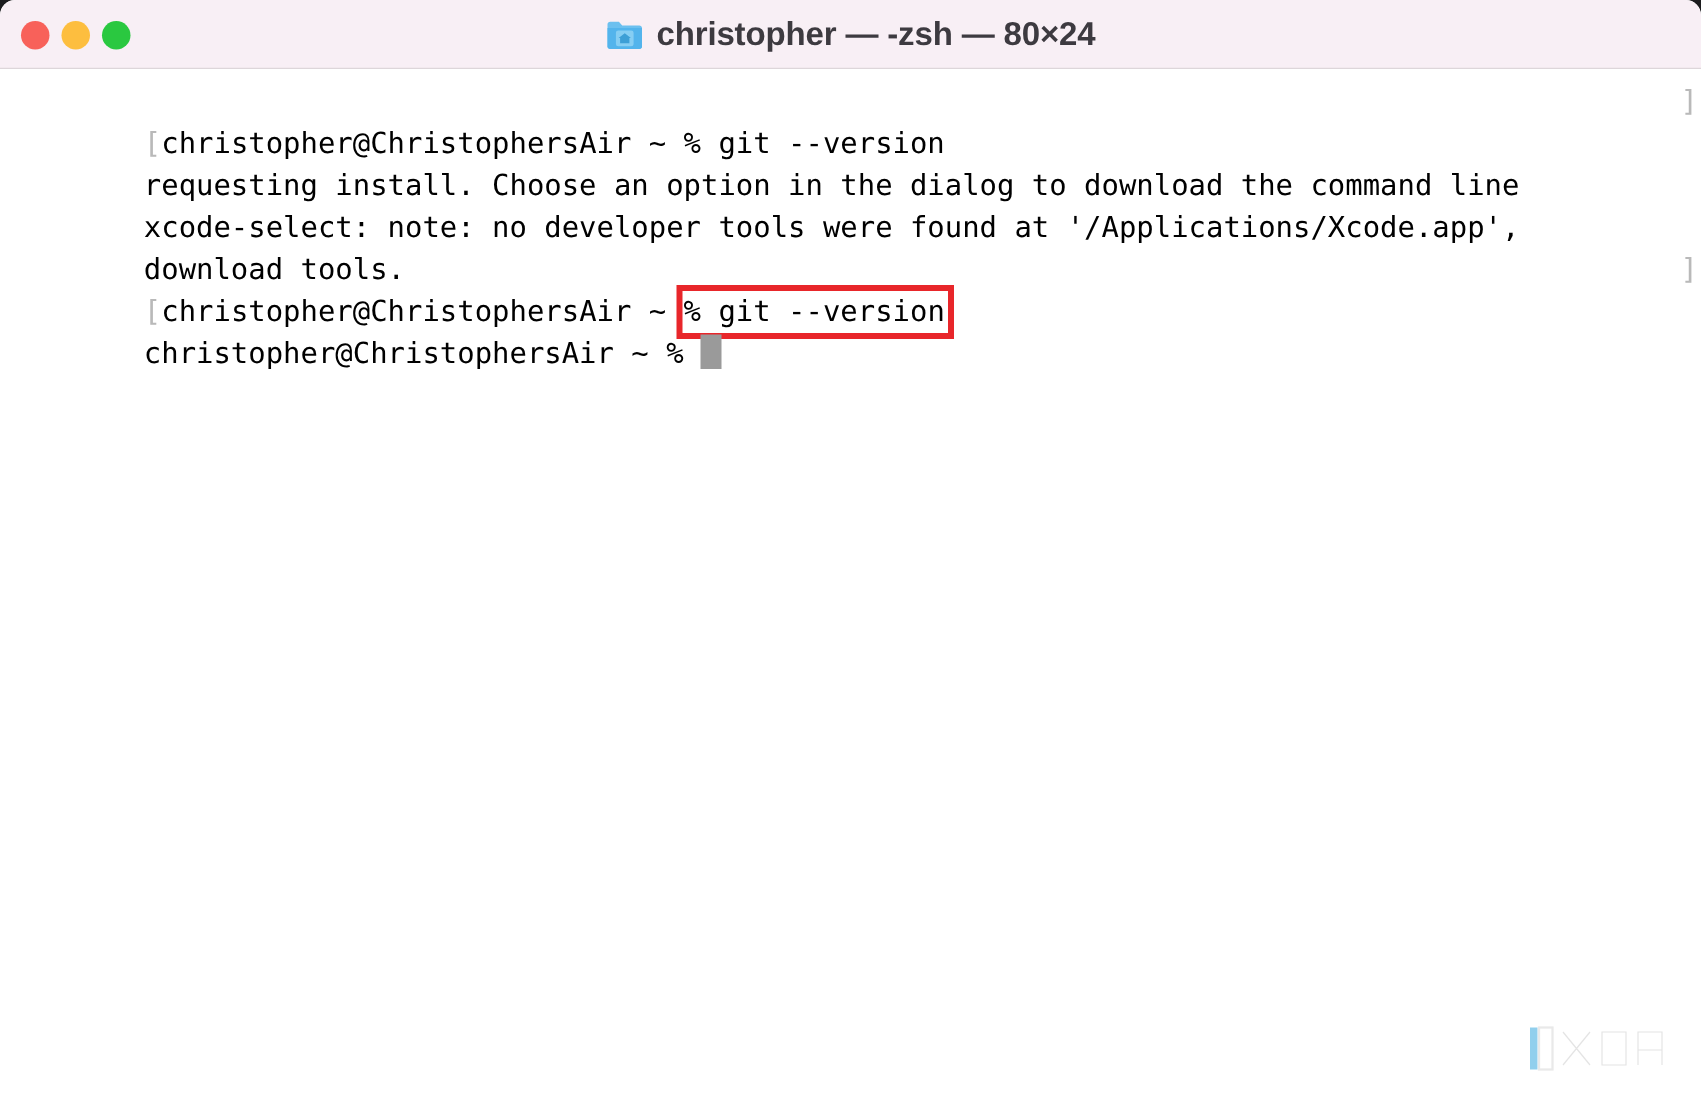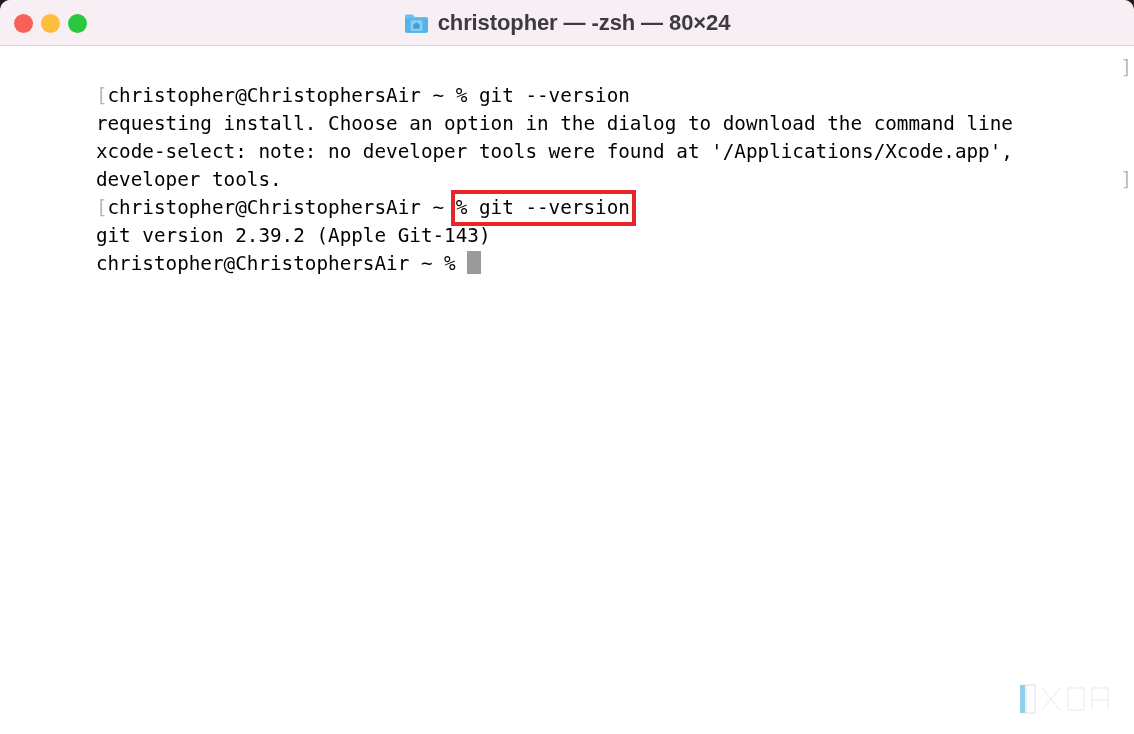--- a/index.html
+++ b/index.html
@@ -199,31 +199,28 @@
 
       <div class="tline">
         <span>requesting install. Choose an option in the dialog to download the command line</span>
       </div>
 
       <div class="tline">
         <span>xcode-select: note: no developer tools were found at '/Applications/Xcode.app',</span>
       </div>
 
       <div class="tline">
-        <span>developer tools.</span>
+        <span>download tools.</span>
       </div>
 
       <div class="tline">
         <span class="bracket">[</span><span>christopher@ChristophersAir ~ </span><span class="hl-wrap"><span>% git --version</span><span class="hl-box"></span></span>
         <span class="rbracket">]</span>
       </div>
 
-      <div class="tline">
-        <span>git version 2.39.2 (Apple Git-143)</span>
-      </div>
 
       <div class="tline">
         <span>christopher@ChristophersAir ~ % </span><span class="cursor"></span>
       </div>
 
     </div>
 
     <div id="watermark">
       <svg width="96" height="34" viewBox="0 0 96 34">
         <rect x="0" y="3" width="5" height="28" fill="#39a9e0"></rect>

